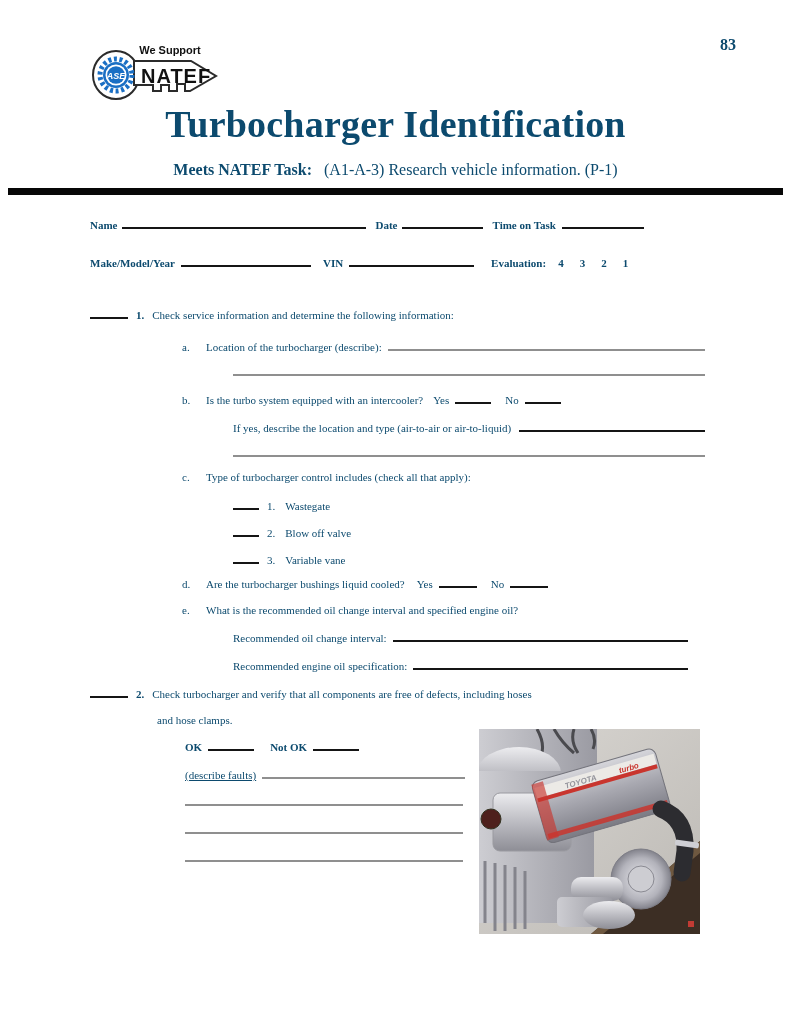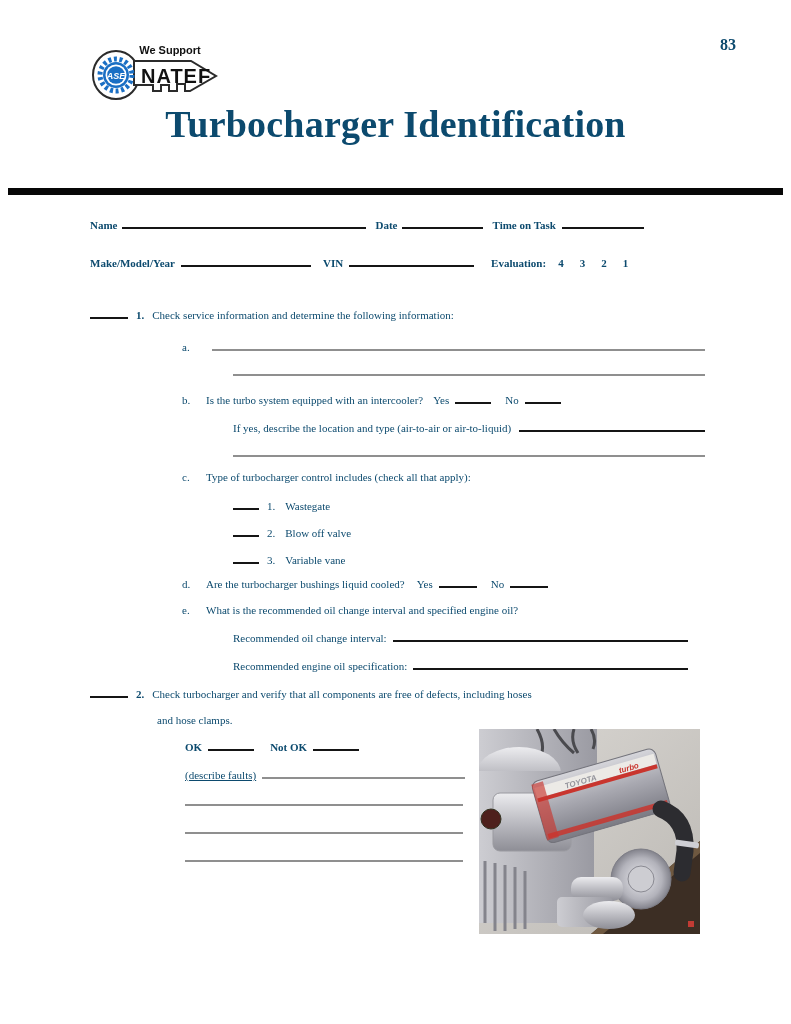--- a/index.html
+++ b/index.html
@@ -50,20 +50,25 @@
     <circle cx="26" cy="37" r="10.5" fill="#ffffff"></circle>
     <circle cx="26" cy="37" r="8.8" fill="#1a6fc4"></circle>
     <text x="26" y="40.5" text-anchor="middle" font-family="Liberation Sans, sans-serif" font-size="9" font-weight="bold" font-style="italic" fill="#ffffff">ASE</text>
     <text x="51" y="45" font-family="Liberation Sans, sans-serif" font-size="20" font-weight="bold" letter-spacing="1" fill="#111111">NATEF</text>
   </svg>
 
   <div class="page-number">83</div>
 
   <div class="page-title">Turbocharger Identification</div>
 
+  <div class="task-line">
+    <span class="b">Meets NATEF Task:</span>
+    <span>&nbsp;</span>
+    <span>(A1-A-3)  Research vehicle information.  (P-1)</span>
+  </div>
 
   <div class="rule"></div>
 
   <div class="row" style="left:90px;top:215px;">
     <span class="b">Name</span>
     <span class="bl g4" style="width:244px"></span>
     <span class="b g10">Date</span>
     <span class="bl g4" style="width:81px"></span>
     <span class="b g10">Time on Task</span>
     <span class="bl g6" style="width:82px"></span>
@@ -82,20 +87,21 @@
   </div>
 
   <div class="row" style="left:90px;top:305px;">
     <span class="bl iblank"></span>
     <span class="b g8">1.</span>
     <span class="g8">Check service information and determine the following information:</span>
   </div>
 
   <div class="row" style="left:182px;top:337px;width:523px;">
     <span class="let">a.</span>
+    <span>Location of the turbocharger (describe):</span>
     <span class="bl gray fill g6"></span>
   </div>
   <div class="hline" style="left:233px;top:374px;width:472px;"></div>
 
   <div class="row" style="left:182px;top:390px;">
     <span class="let">b.</span>
     <span>Is the turbo system equipped with an intercooler?</span>
     <span class="g10">Yes</span>
     <span class="bl g6" style="width:36px"></span>
     <span class="g14">No</span>

